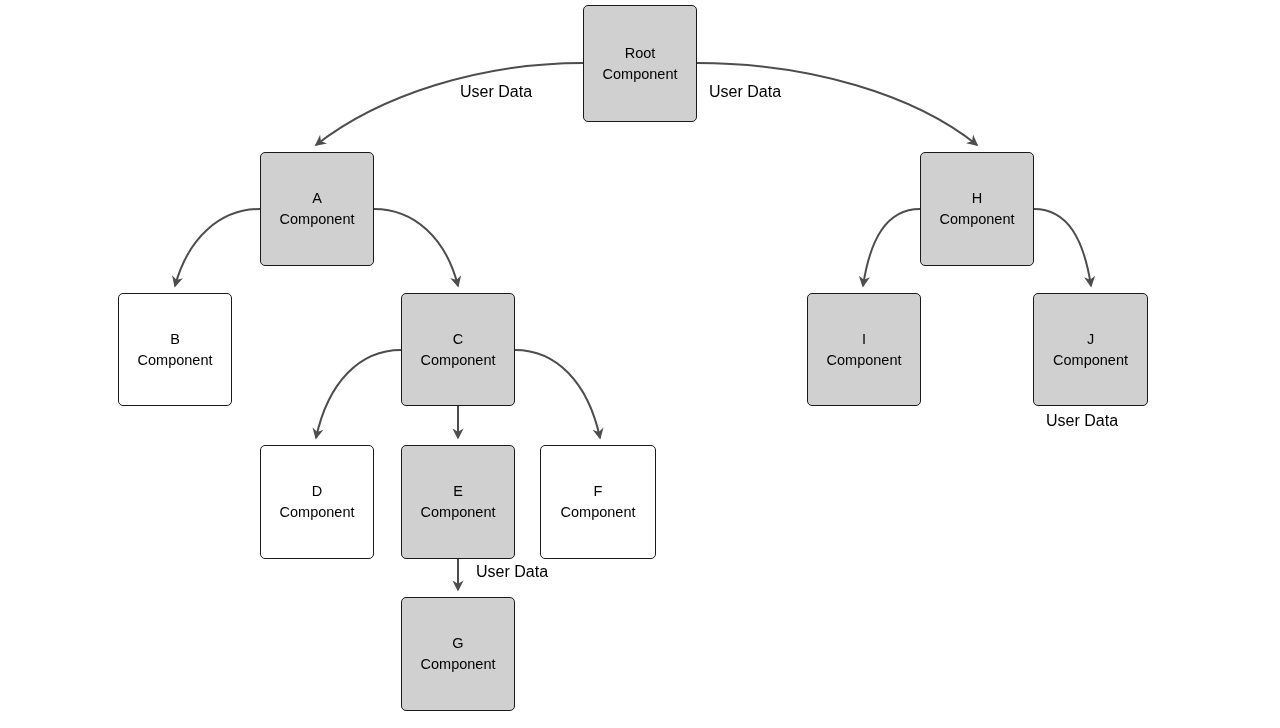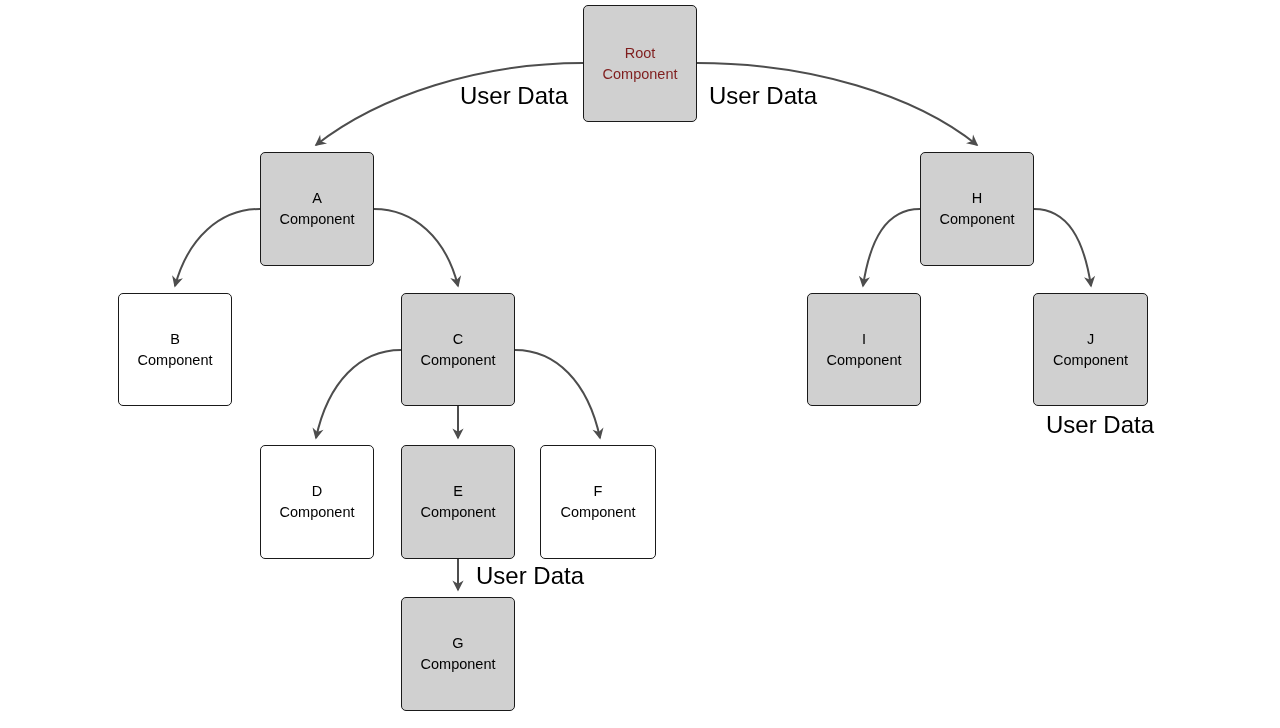--- a/index.html
+++ b/index.html
@@ -42,21 +42,21 @@
     z-index: 2;
   }
   .node .line1,
   .node .line2 {
     display: block;
     white-space: nowrap;
   }
   .edge-label {
     position: absolute;
     font-family: "Liberation Sans", sans-serif;
-    font-size: 24px;
+    font-size: 16px;
     color: #000000;
     white-space: nowrap;
     z-index: 3;
     line-height: 1;
   }
 </style>
 </head>
 <body>
 
 <div id="canvas" style="width: 1280px; height: 728px; background: rgb(255, 255, 255);">
@@ -75,21 +75,21 @@
         <path d="M 920 209 C 886 209 870 240 863 286" fill="none" stroke="#4d4d4d" stroke-width="2" marker-end="url(#arrowhead)"></path>
         <path d="M 1034 209 C 1068 209 1084 240 1091 286" fill="none" stroke="#4d4d4d" stroke-width="2" marker-end="url(#arrowhead)"></path>
         <path d="M 401 350 C 360 350 328 382 316 438" fill="none" stroke="#4d4d4d" stroke-width="2" marker-end="url(#arrowhead)"></path>
         <path d="M 458 406 L 458 438" fill="none" stroke="#4d4d4d" stroke-width="2" marker-end="url(#arrowhead)"></path>
         <path d="M 515 350 C 556 350 588 382 600 438" fill="none" stroke="#4d4d4d" stroke-width="2" marker-end="url(#arrowhead)"></path>
         <path d="M 458 559 L 458 590" fill="none" stroke="#4d4d4d" stroke-width="2" marker-end="url(#arrowhead)"></path>
       </g>
   </svg>
 
   <div id="node-layer">
-      <div class="node" style="left: 583px; top: 5px; width: 114px; height: 117px; background: rgb(208, 208, 208); border-color: rgb(26, 26, 26); color: #7f1d1d;">
+      <div class="node" style="left: 583px; top: 5px; width: 114px; height: 117px; background: rgb(208, 208, 208); border-color: rgb(26, 26, 26); color: #000000;">
         <span class="line1">Root</span>
         <span class="line2">Component</span>
       </div>
       <div class="node" style="left: 260px; top: 152px; width: 114px; height: 114px; background: rgb(208, 208, 208); border-color: rgb(26, 26, 26); color: rgb(0, 0, 0);">
         <span class="line1">A</span>
         <span class="line2">Component</span>
       </div>
       <div class="node" style="left: 920px; top: 152px; width: 114px; height: 114px; background: rgb(208, 208, 208); border-color: rgb(26, 26, 26); color: rgb(0, 0, 0);">
         <span class="line1">H</span>
         <span class="line2">Component</span>

